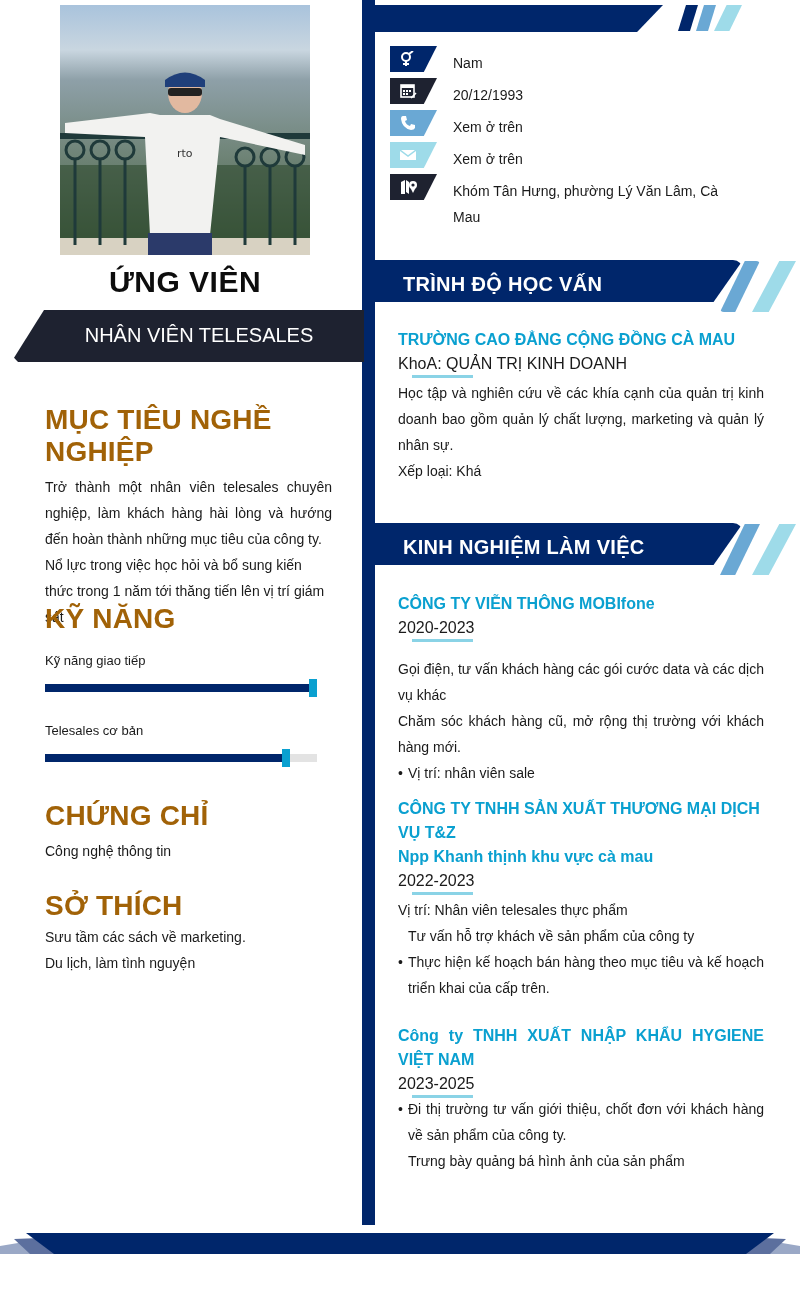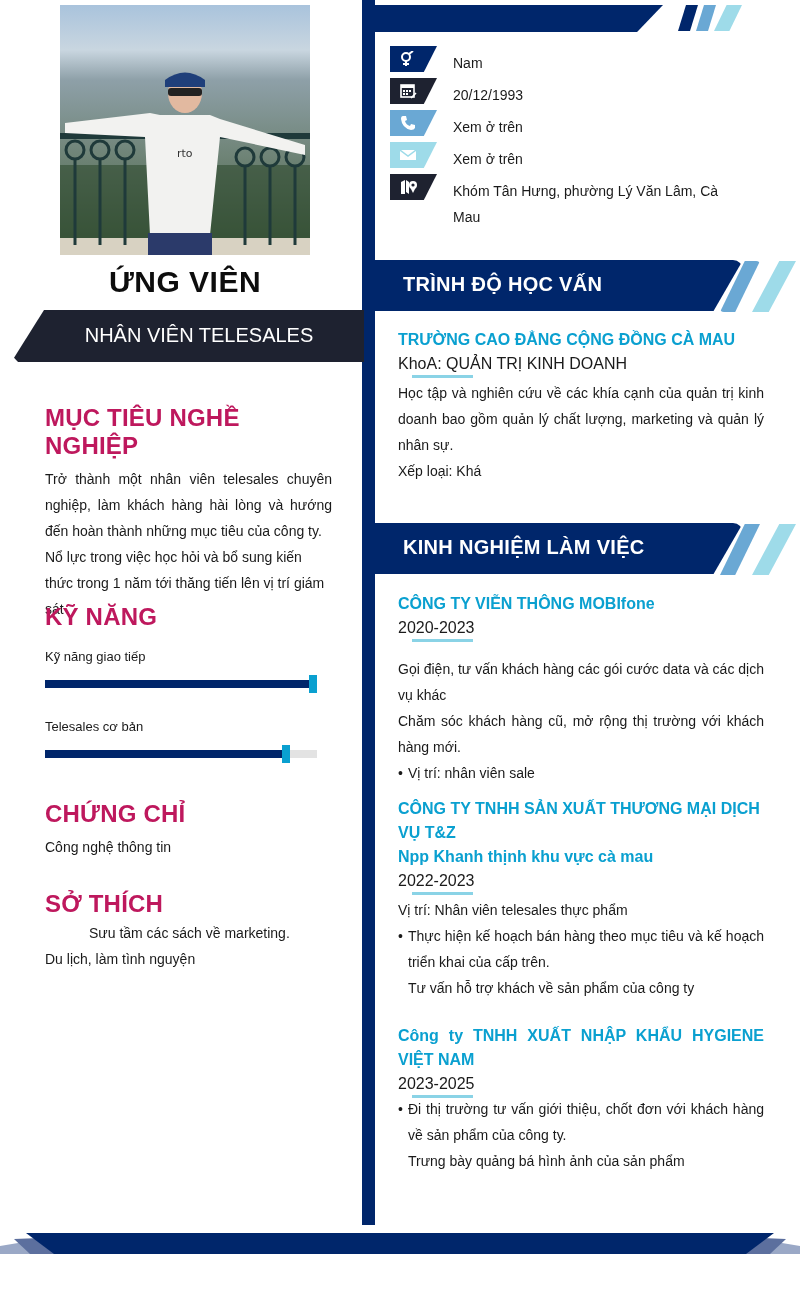--- a/index.html
+++ b/index.html
@@ -11,42 +11,42 @@
 
   
   .photo { position: absolute; left: 60px; top: 5px; width: 250px; height: 270px; overflow: hidden; }
   .photo svg { display: block; }
   .cand-name { position: absolute; left: 0; width: 370px; top: 265px; text-align: center; font-size: 30px; font-weight: bold; color: #0d0d0d; letter-spacing: 0.5px; }
   .title-banner { position: absolute; left: 14px; top: 310px; width: 350px; height: 52px; background: #1e2230;
     clip-path: polygon(30px 0, 100% 0, 100% 100%, 4px 100%, 0 92%); border-bottom-left-radius: 4px; }
   .title-banner span { position: absolute; left: 0; right: 0; top: 14px; text-align: center; color: #ffffff; font-size: 20px; padding-left: 20px; }
 
   .l-sec { position: absolute; left: 45px; width: 287px; }
-  .sec-h { color: #be185d; font-weight: bold; font-size: 24px; letter-spacing: 0.2px; }
+  .sec-h { color: #a16207; font-weight: bold; font-size: 28px; letter-spacing: 0.2px; }
   .l-text { font-size: 14px; line-height: 26px; color: #1a1a1a; text-align: justify; }
   .l-text.nojust { text-align: left; }
 
   .skill-label { font-size: 13px; color: #1a1a1a; }
   .bar { position: relative; width: 272px; height: 8px; background: #e3e3e3; margin-top: 16px; }
   .bar .fill { position: absolute; left: 0; top: 0; height: 8px; background: #00266b; }
   .bar .knob { position: absolute; top: -5px; width: 8px; height: 18px; background: #0aa0d0; }
 
   
   .top-banner { position: absolute; left: 375px; top: 5px; width: 288px; height: 27px; background: #00266b;
     clip-path: polygon(0 0, 100% 0, 91% 100%, 0 100%); }
   .stripes { position: absolute; }
   .stripe { position: absolute; top: 0; height: 100%; }
 
   .info-row { position: absolute; left: 390px; width: 340px; }
   .info-icon { position: absolute; left: 0; top: 0; width: 47px; height: 26px;
     clip-path: polygon(0 0, 100% 0, 72% 100%, 0 100%); display: flex; align-items: center; padding-left: 10px; }
   .info-icon svg { display: block; }
   .info-text { position: absolute; left: 63px; top: 4px; width: 270px; font-size: 14px; line-height: 26px; color: #1a1a1a; }
 
-  .sec-banner { position: absolute; left: 375px; width: 368px; height: 51px; background: #00266b;
+  .sec-banner { position: absolute; left: 375px; width: 368px; height: 42px; background: #00266b;
     clip-path: polygon(0 0, 100% 0, 92% 100%, 0 100%); border-top-right-radius: 10px; }
   .sec-banner span { position: absolute; left: 28px; top: 13px; color: #ffffff; font-weight: bold; font-size: 20px; letter-spacing: 0.3px; }
 
   .r-sec { position: absolute; left: 398px; width: 366px; }
   .r-h { color: #0aa0d0; font-weight: bold; font-size: 16px; line-height: 24px; }
   .r-sub { font-size: 16px; line-height: 24px; color: #1a1a1a; position: relative; display: inline-block; }
   .r-sub .ul { position: absolute; left: 14px; top: 23px; width: 61px; height: 3px; background: #8ad3e6; }
   .r-text { font-size: 14px; line-height: 26px; color: #1a1a1a; text-align: justify; }
   .bullet { position: relative; padding-left: 10px; }
   .bullet::before { content: "•"; position: absolute; left: 0; top: 0; font-size: 14px; }
@@ -126,21 +126,21 @@
   </div>
 </div>
 
 <div class="l-sec" style="top:800px;">
   <div class="sec-h">CHỨNG CHỈ</div>
   <div class="l-text nojust" style="margin-top:6px;">Công nghệ thông tin</div>
 </div>
 
 <div class="l-sec" style="top:890px;">
   <div class="sec-h">SỞ THÍCH</div>
-  <div class="l-text nojust" style="margin-top:2px;margin-left:44px;">Sưu tầm các sách về marketing.</div>
+  <div class="l-text nojust" style="margin-top:2px;">Sưu tầm các sách về marketing.</div>
   <div class="l-text nojust">Du lịch, làm tình nguyện</div>
 </div>
 
 <div class="top-banner"></div>
 <div class="stripes" style="left:678px; top:5px; width:66px; height:26px;">
   <div class="stripe" style="left:0; width:20px; background:#00266b; clip-path:polygon(40% 0,100% 0,60% 100%,0 100%);"></div>
   <div class="stripe" style="left:18px; width:20px; background:#6aa8d4; clip-path:polygon(40% 0,100% 0,60% 100%,0 100%);"></div>
   <div class="stripe" style="left:36px; width:28px; background:#9edbe9; clip-path:polygon(45% 0,100% 0,55% 100%,0 100%);"></div>
 </div>
 
@@ -240,22 +240,22 @@
 </div>
 
 <div class="r-sec" style="top:797px;">
   <div class="r-h">CÔNG TY TNHH SẢN XUẤT THƯƠNG MẠI DỊCH VỤ T&amp;Z</div>
   <div class="r-h">Npp Khanh thịnh khu vực cà mau</div>
   <div class="r-sub">
     <span>2022-2023</span>
     <div class="ul"></div>
   </div>
   <div class="r-text" style="margin-top:4px;">Vị trí: Nhân viên telesales thực phẩm</div>
+  <div class="r-text indent">Tư vấn hỗ trợ khách về sản phẩm của công ty</div>
   <div class="r-text bullet">Thực hiện kế hoạch bán hàng theo mục tiêu và kế hoạch triển khai của cấp trên.</div>
-  <div class="r-text indent">Tư vấn hỗ trợ khách về sản phẩm của công ty</div>
 </div>
 
 <div class="r-sec" style="top:1024px;">
   <div class="r-h" style="text-align:justify;">Công ty TNHH XUẤT NHẬP KHẨU HYGIENE VIỆT NAM</div>
   <div class="r-sub">
     <span>2023-2025</span>
     <div class="ul"></div>
   </div>
   <div class="r-text bullet">Đi thị trường tư vấn giới thiệu, chốt đơn với khách hàng về sản phẩm của công ty.</div>
   <div class="r-text indent">Trưng bày quảng bá hình ảnh của sản phẩm</div>

